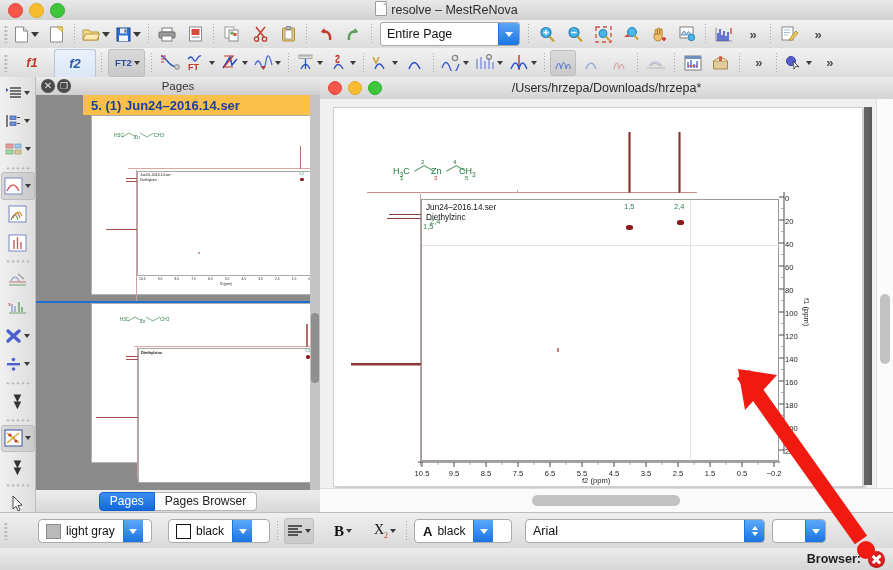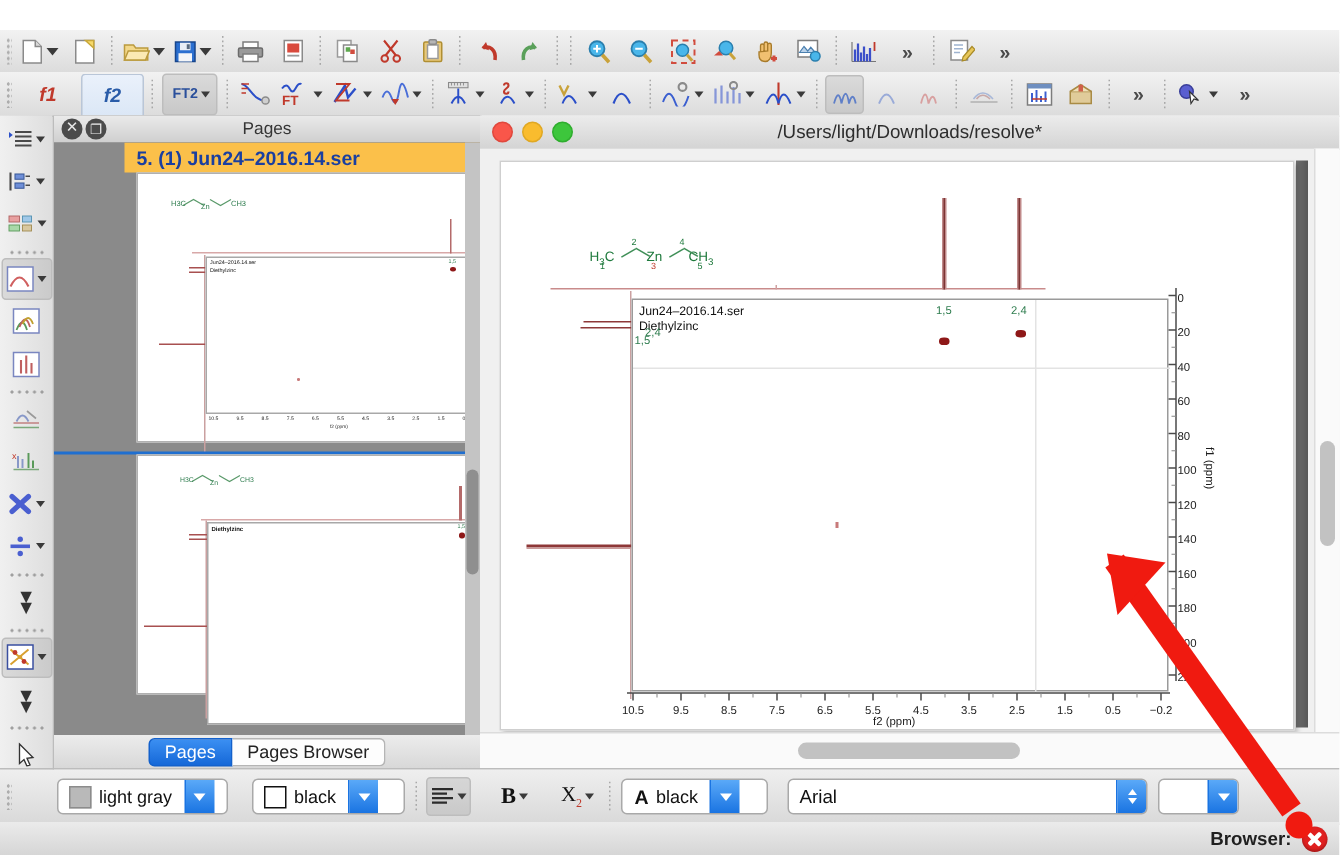--- a/index.html
+++ b/index.html
@@ -317,20 +317,30 @@
   .lic-badge:after{transform:rotate(-45deg);}
 
   
   .arrow{position:absolute;left:735px;top:368px;width:150px;height:196px;pointer-events:none;}
 </style>
 </head>
 <body>
 
 <div id="app">
 
+  <div class="titlebar">
+    <div class="traffic">
+      <div class="tl red"></div>
+      <div class="tl yel"></div>
+      <div class="tl grn"></div>
+    </div>
+    <div class="win-title">
+      <span class="doc-glyph"></span><span>resolve – MestReNova</span>
+    </div>
+  </div>
 
   <div class="toolbar" id="toolbar1">
     <div class="tb-grip"></div>
 
     <div class="tbtn">
       <svg class="ic" width="15" height="17" viewBox="0 0 15 17">
         <path d="M1.5 1h8l4 4v11h-12z" fill="#fff" stroke="#8a8a8a"></path>
         <path d="M9.5 1v4h4" fill="#d8d8d8" stroke="#8a8a8a"></path>
       </svg>
       <span class="caret"></span>
@@ -413,20 +423,24 @@
     </div>
     <div class="tbtn">
       <svg class="ic" width="17" height="15" viewBox="0 0 17 15">
         <path d="M4 13c-1-7 4-10 8-8" stroke="#5aa05a" stroke-width="2.4" fill="none"></path>
         <path d="M10 1l3 4-5 1.5z" fill="#5aa05a"></path>
       </svg>
     </div>
 
     <div class="sep"></div>
 
+    <div class="combo">
+      <span class="ctext">Entire Page</span>
+      <span class="cbtn"></span>
+    </div>
 
     <div class="sep"></div>
 
     <div class="tbtn">
       <svg class="ic" width="17" height="17" viewBox="0 0 17 17">
         <circle cx="7" cy="6.5" r="5" fill="#49b6ea" stroke="#2a7fae" stroke-width="1.2"></circle>
         <path d="M10.5 10.5l4.5 5" stroke="#c9a23a" stroke-width="2.4"></path>
         <path d="M7 4v5M4.5 6.5h5" stroke="#fff" stroke-width="1.3"></path>
       </svg>
     </div>
@@ -892,21 +906,21 @@
     <div class="pgtab">Pages Browser</div>
   </div>
 
   <div class="specwin">
     <div class="specwin-title">
       <div class="traffic">
         <div class="tl red"></div>
         <div class="tl yel"></div>
         <div class="tl grn"></div>
       </div>
-      <div class="stext">/Users/light/Downloads/resolve*</div>
+      <div class="stext">/Users/hrzepa/Downloads/hrzepa*</div>
     </div>
 
     <div class="canvas-area">
       <div class="paper-rail"></div>
       <div class="paper">
 
         <div class="mol" style="left:59px;top:50px;">
           <span class="atm" style="left:0;top:8px;">H<sub>3</sub>C</span>
           <span class="atm" style="left:38px;top:8px;">Zn</span>
           <span class="atm" style="left:66px;top:8px;">CH<sub>3</sub></span>

